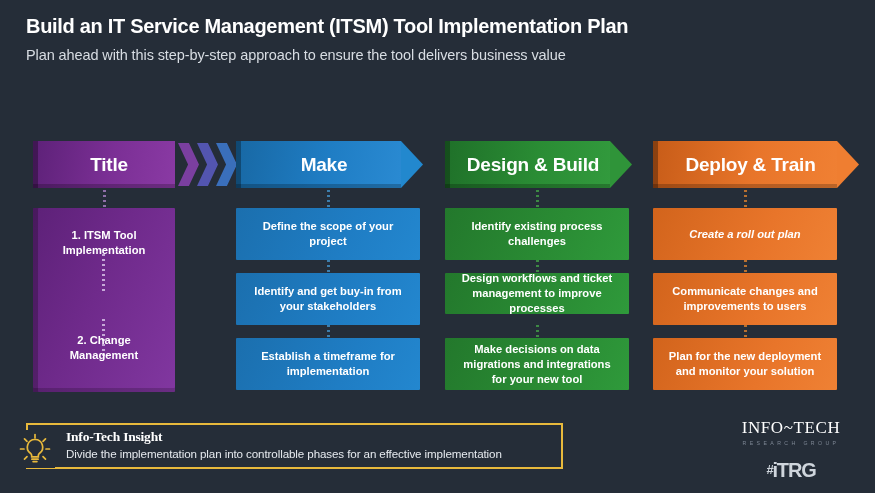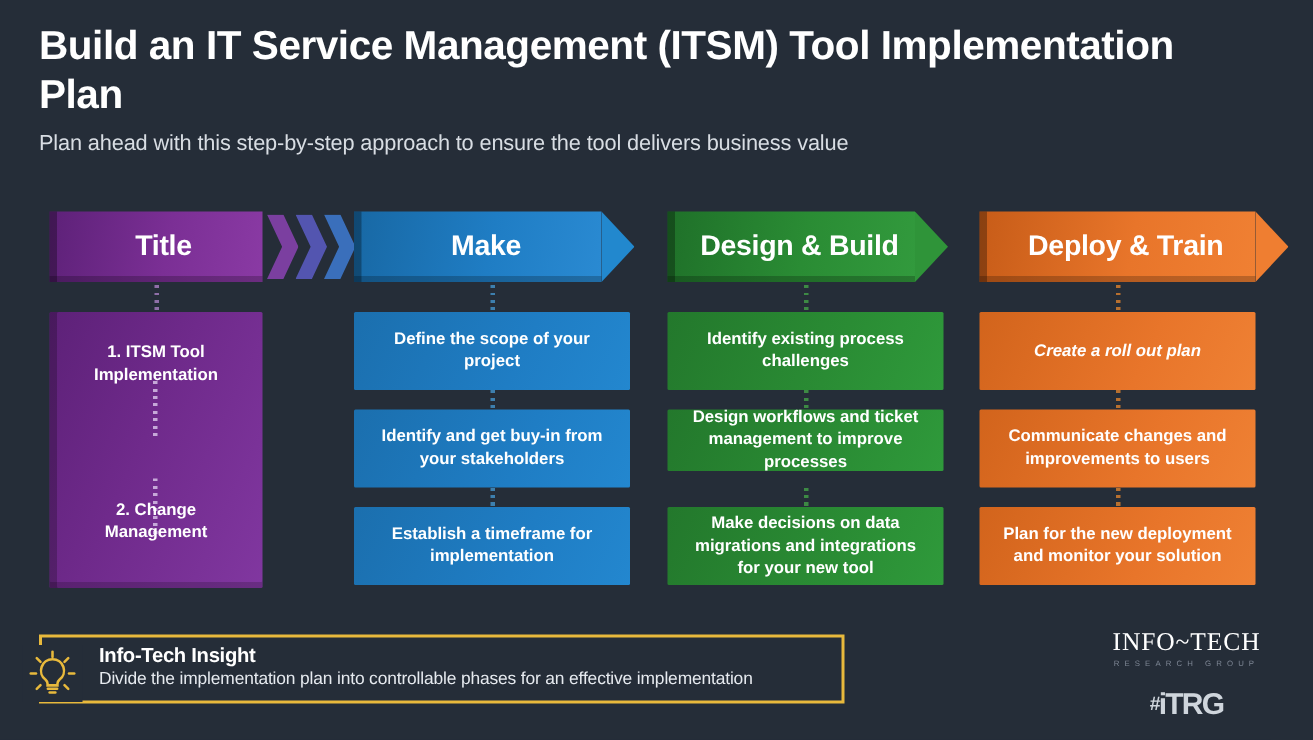--- a/index.html
+++ b/index.html
@@ -11,21 +11,21 @@
     font-family: "Liberation Sans", sans-serif;
     overflow: hidden;
     position: relative;
   }
 
   
   #header { position: absolute; left: 26px; top: 14px; width: 780px; }
 
   #page-title {
     color: #ffffff;
-    font-size: 27px;
+    font-size: 20px;
     font-weight: bold;
     line-height: 1.21;
     letter-spacing: -0.3px;
   }
 
   #page-subtitle {
     color: #d8dde3;
     font-size: 14.5px;
     font-weight: normal;
     margin-top: 9px;
@@ -156,20 +156,21 @@
     position: absolute;
     left: 38px; top: 4px;
     width: 492px;
   }
 
   #insight-title {
     color: #ffffff;
     font-size: 13.5px;
     font-weight: bold;
     letter-spacing: -0.2px;
+    font-family: Liberation Serif, serif;
   }
 
   #insight-body {
     color: #e6eaef;
     font-size: 11.6px;
     font-weight: normal;
     margin-top: 2px;
     letter-spacing: -0.1px;
   }
 

